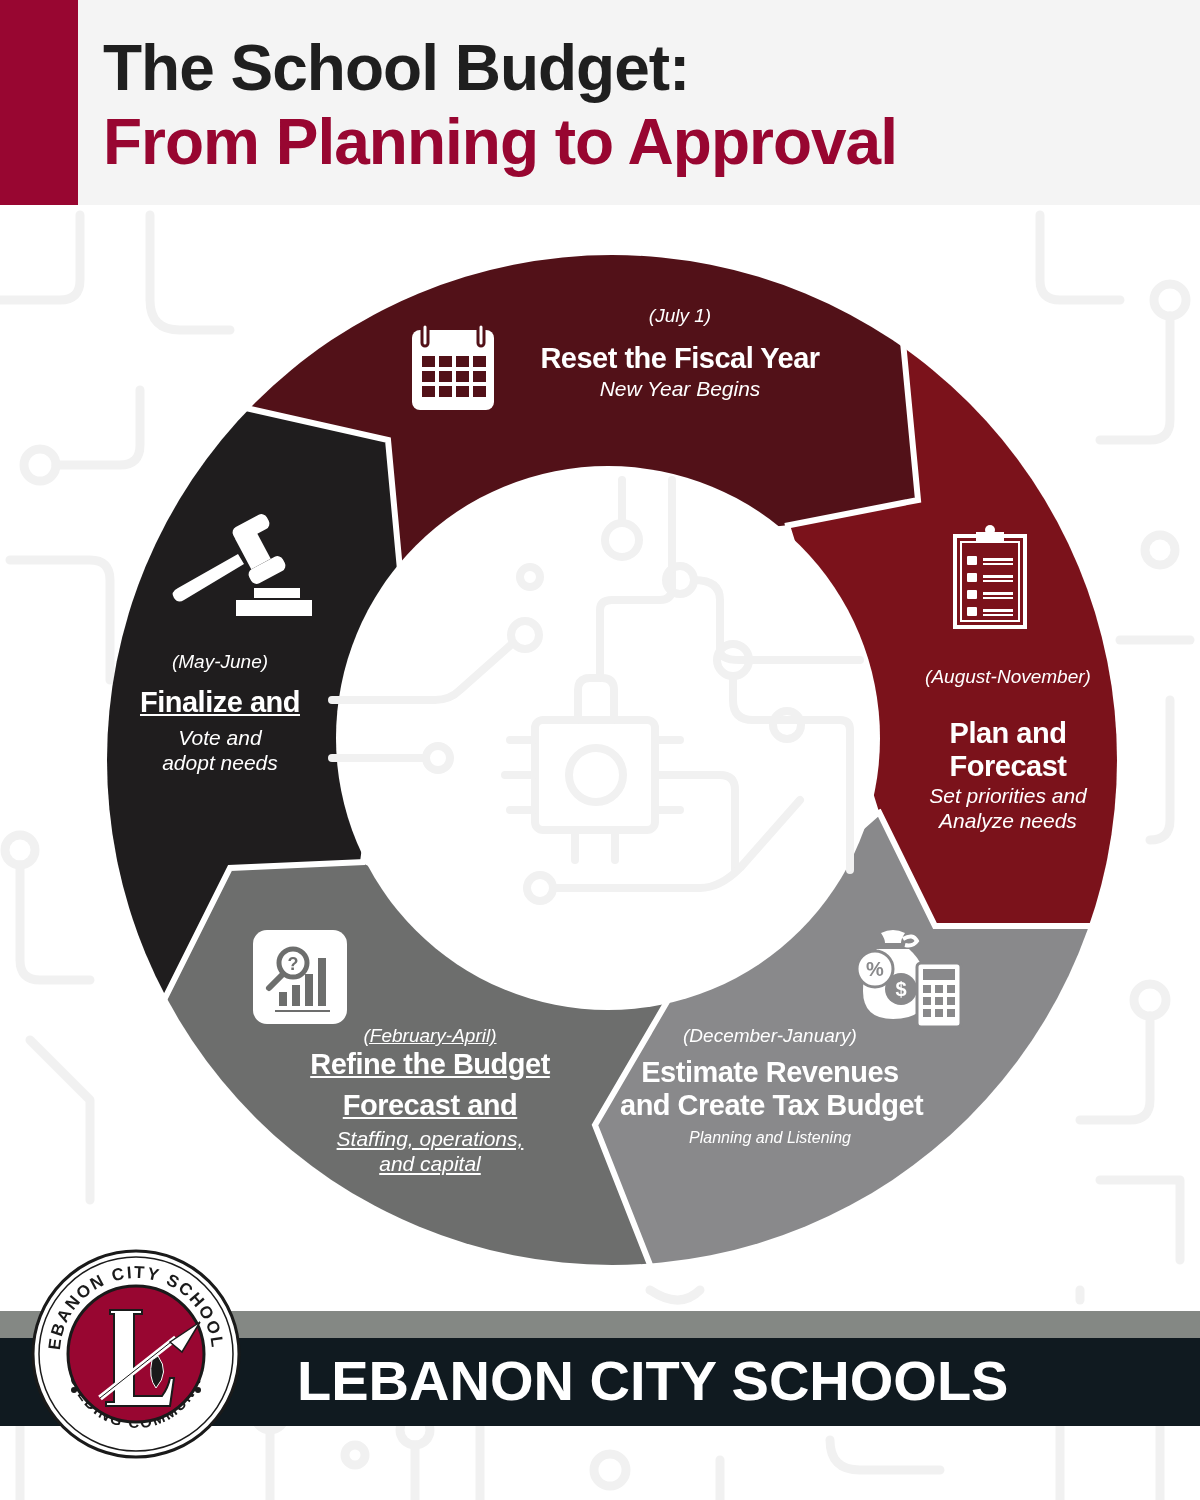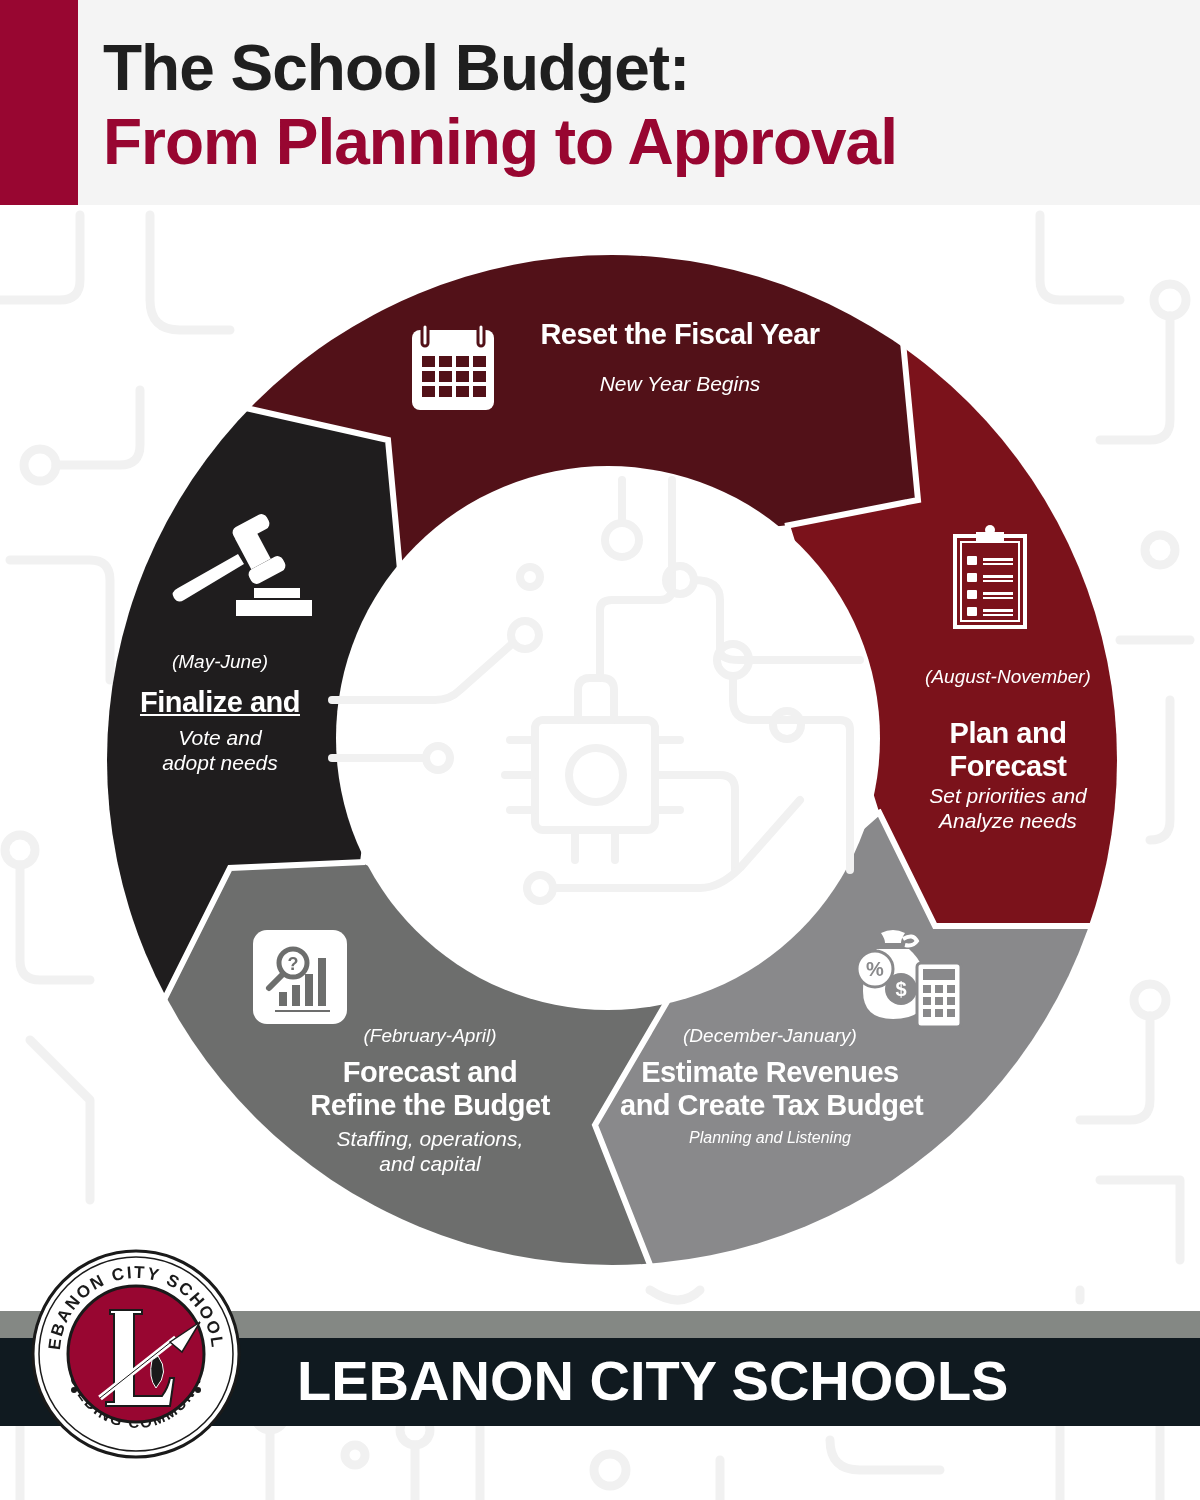--- a/index.html
+++ b/index.html
@@ -166,22 +166,23 @@
       <rect x="29" y="53" width="13" height="11"></rect>
       <rect x="46" y="53" width="13" height="11"></rect>
       <rect x="63" y="53" width="13" height="11"></rect>
     <rect x="12" y="68" width="13" height="11"></rect>
       <rect x="29" y="68" width="13" height="11"></rect>
       <rect x="46" y="68" width="13" height="11"></rect>
       <rect x="63" y="68" width="13" height="11"></rect>
   </g>
 </svg>
 <div class="seg-text" style="left:500px; top:304px; width:360px;">
+  <div class="period">(July 1)</div>
   <div class="title" style="margin-top:14px;">Reset the Fiscal Year</div>
-  <div class="desc" style="margin-top:20px;">New Year Begins</div>
+  <div class="desc" style="margin-top:1px;">New Year Begins</div>
 </div>
 
 <svg class="icon" style="left:952px; top:524px; width:76px; height:106px;" viewBox="0 0 76 106">
   <rect x="3" y="12" width="70" height="91" fill="none" stroke="#ffffff" stroke-width="4"></rect>
   <rect x="9" y="18" width="58" height="79" fill="none" stroke="#ffffff" stroke-width="2"></rect>
   <rect x="24" y="8" width="28" height="10" fill="#ffffff"></rect>
   <circle cx="38" cy="6" r="5" fill="#ffffff"></circle>
   <g fill="#ffffff">
     <rect x="15" y="32" width="10" height="9" rx="1"></rect>
       <rect x="31" y="34" width="30" height="3"></rect>
@@ -240,24 +241,24 @@
   <text x="40" y="40" font-family="Liberation Sans, sans-serif" font-size="18" font-weight="bold" fill="#6d6e6d" text-anchor="middle">?</text>
   <line x1="30" y1="44" x2="16" y2="58" stroke="#6d6e6d" stroke-width="6" stroke-linecap="round"></line>
   <g fill="#6d6e6d">
     <rect x="26" y="62" width="8" height="14"></rect>
     <rect x="39" y="55" width="8" height="21"></rect>
     <rect x="52" y="44" width="8" height="32"></rect>
     <rect x="65" y="28" width="8" height="48"></rect>
     <rect x="22" y="80" width="55" height="2"></rect>
   </g>
 </svg>
-<div class="seg-text" style="left:290px; top:1024px; width:280px;">
+<div class="seg-text" style="left:290px; top:1024px; width:280px;text-decoration:underline;">
   <div class="period">(February-April)</div>
+  <div class="title">Refine the Budget</div>
   <div class="title" style="margin-top:8px;">Forecast and</div>
-  <div class="title">Refine the Budget</div>
   <div class="desc" style="margin-top:4px;">Staffing, operations,</div>
   <div class="desc">and capital</div>
 </div>
 
 <svg class="icon" style="left:170px; top:512px; width:142px; height:106px;" viewBox="0 0 142 106">
   <g fill="#ffffff">
     <rect x="62" y="8" width="38" height="16" rx="6" transform="rotate(-28 81 16)"></rect>
     <rect x="72" y="20" width="22" height="34" transform="rotate(-28 83 37)"></rect>
     <rect x="78" y="50" width="38" height="16" rx="6" transform="rotate(-28 97 58)"></rect>
     <path d="M4 86 Q0 80 8 76 L68 42 L74 52 L14 88 Q8 92 4 86 Z"></path>

